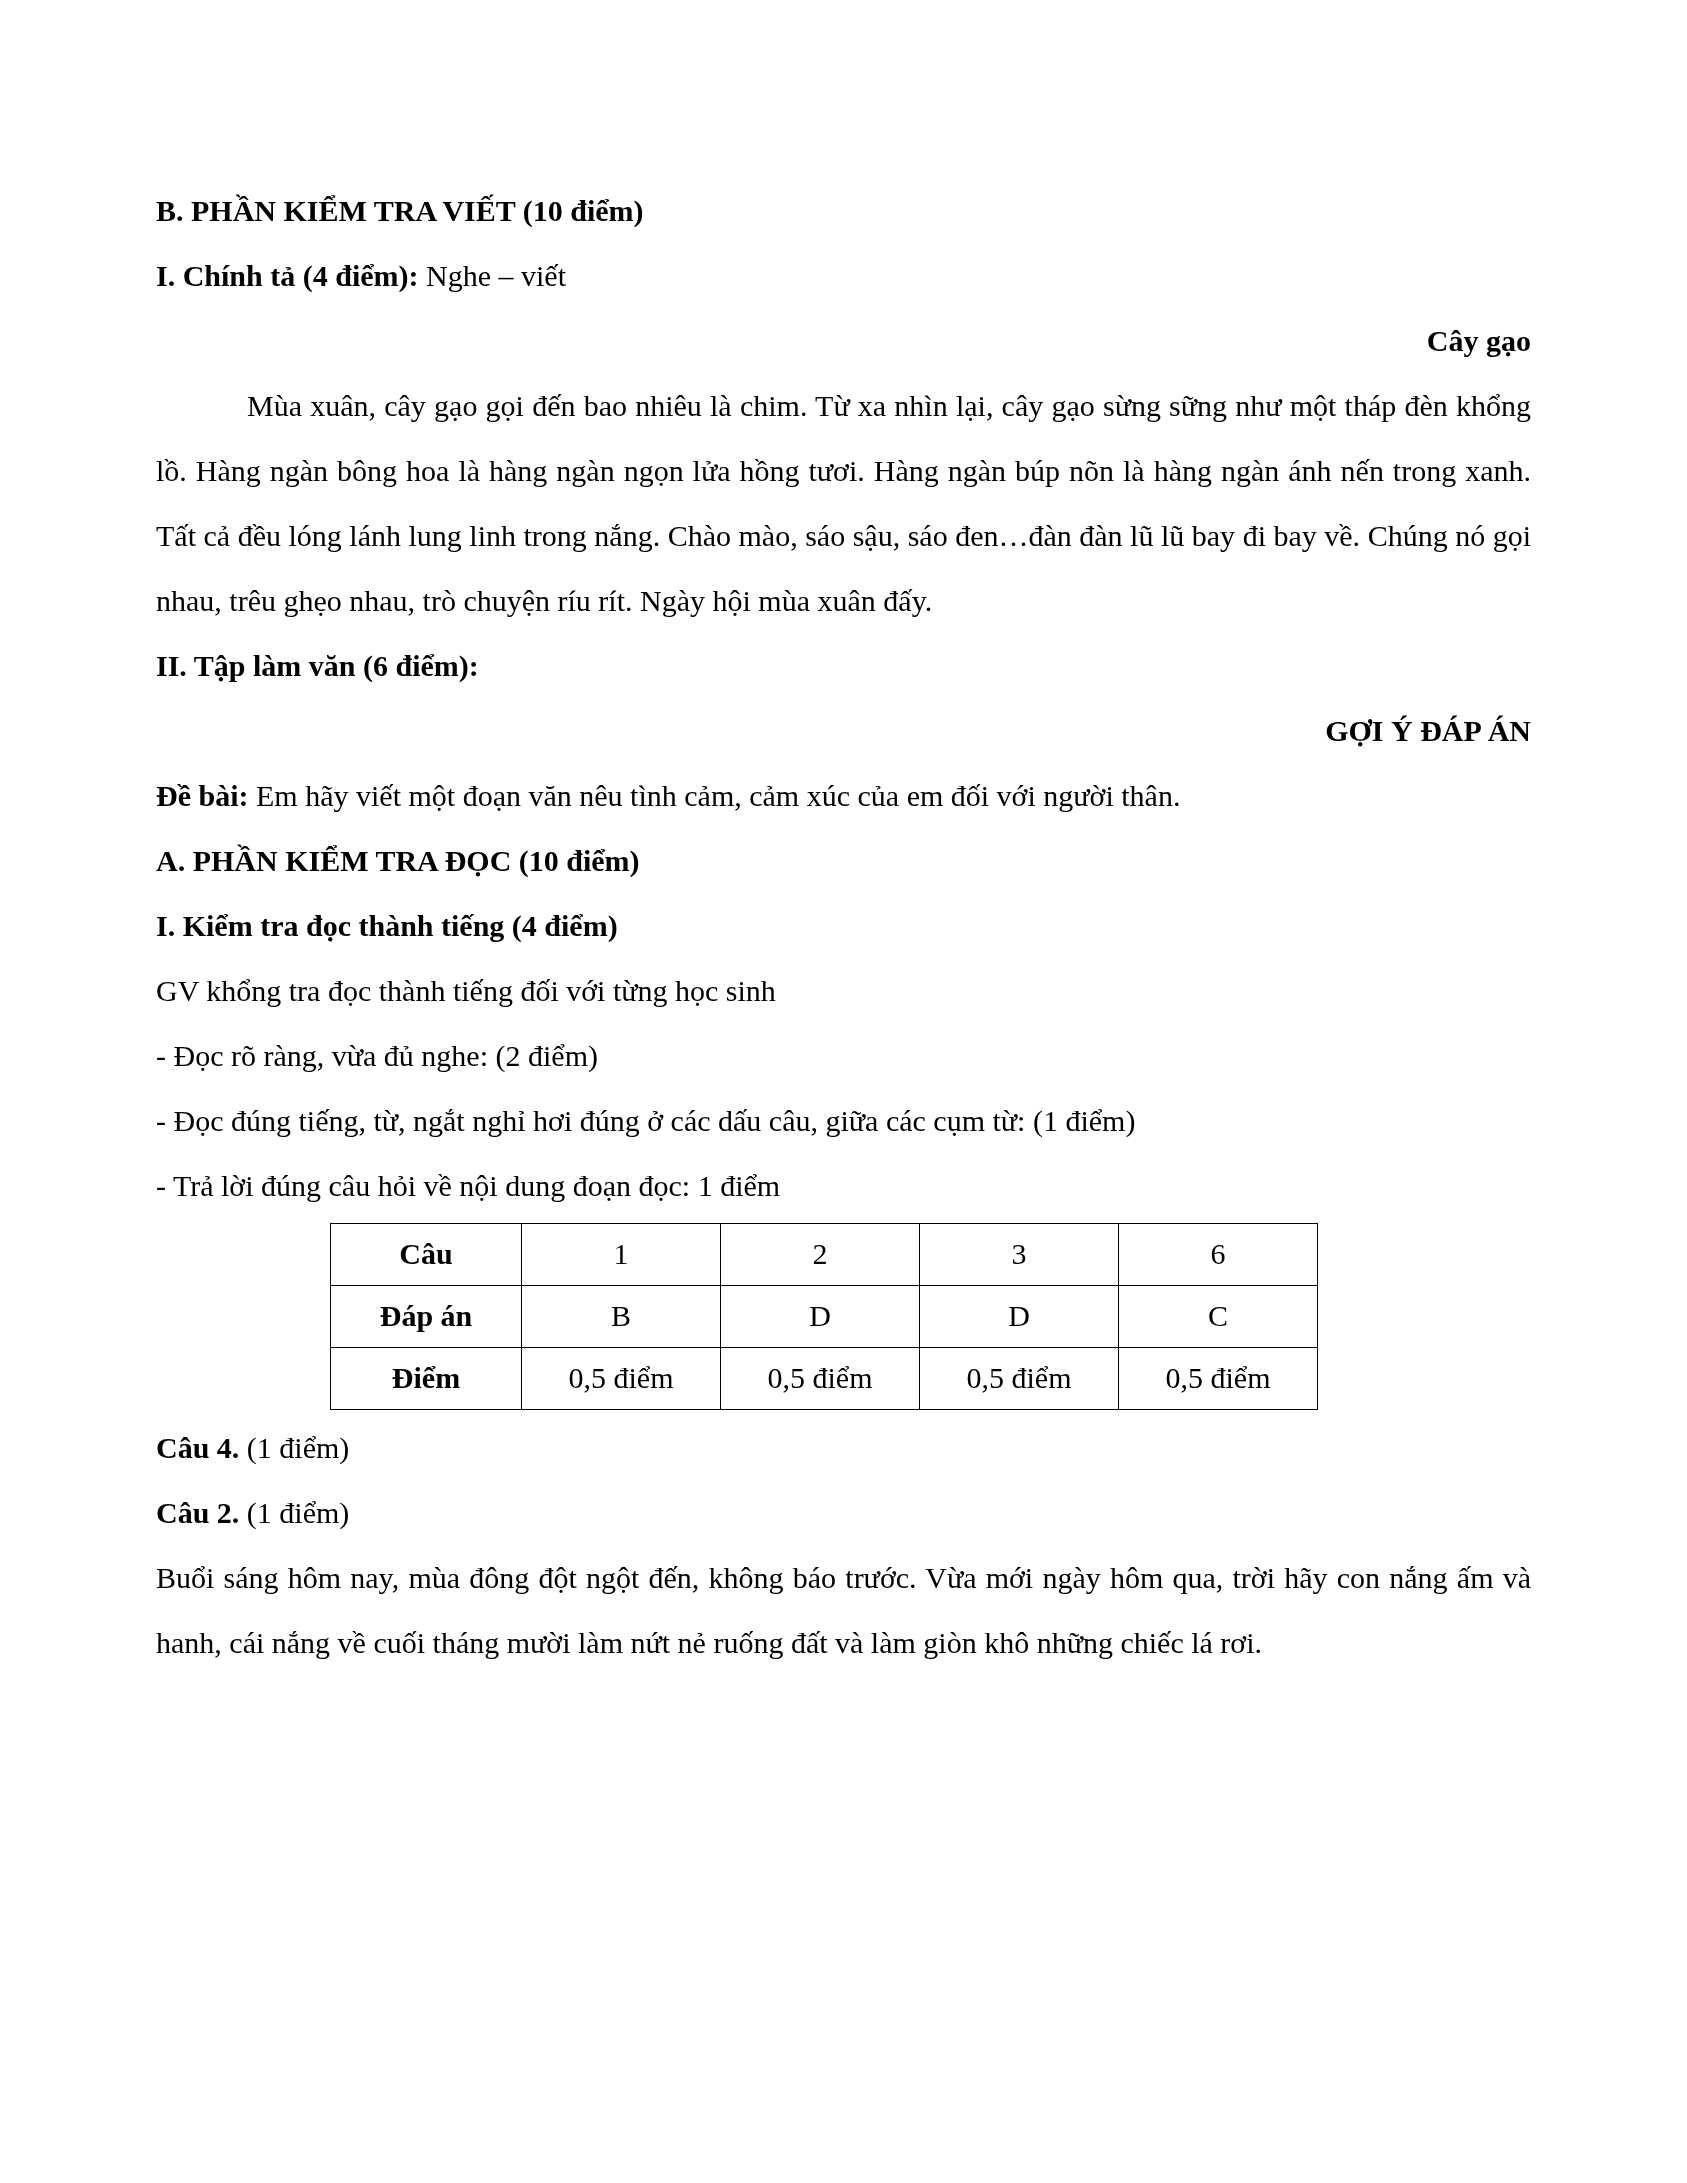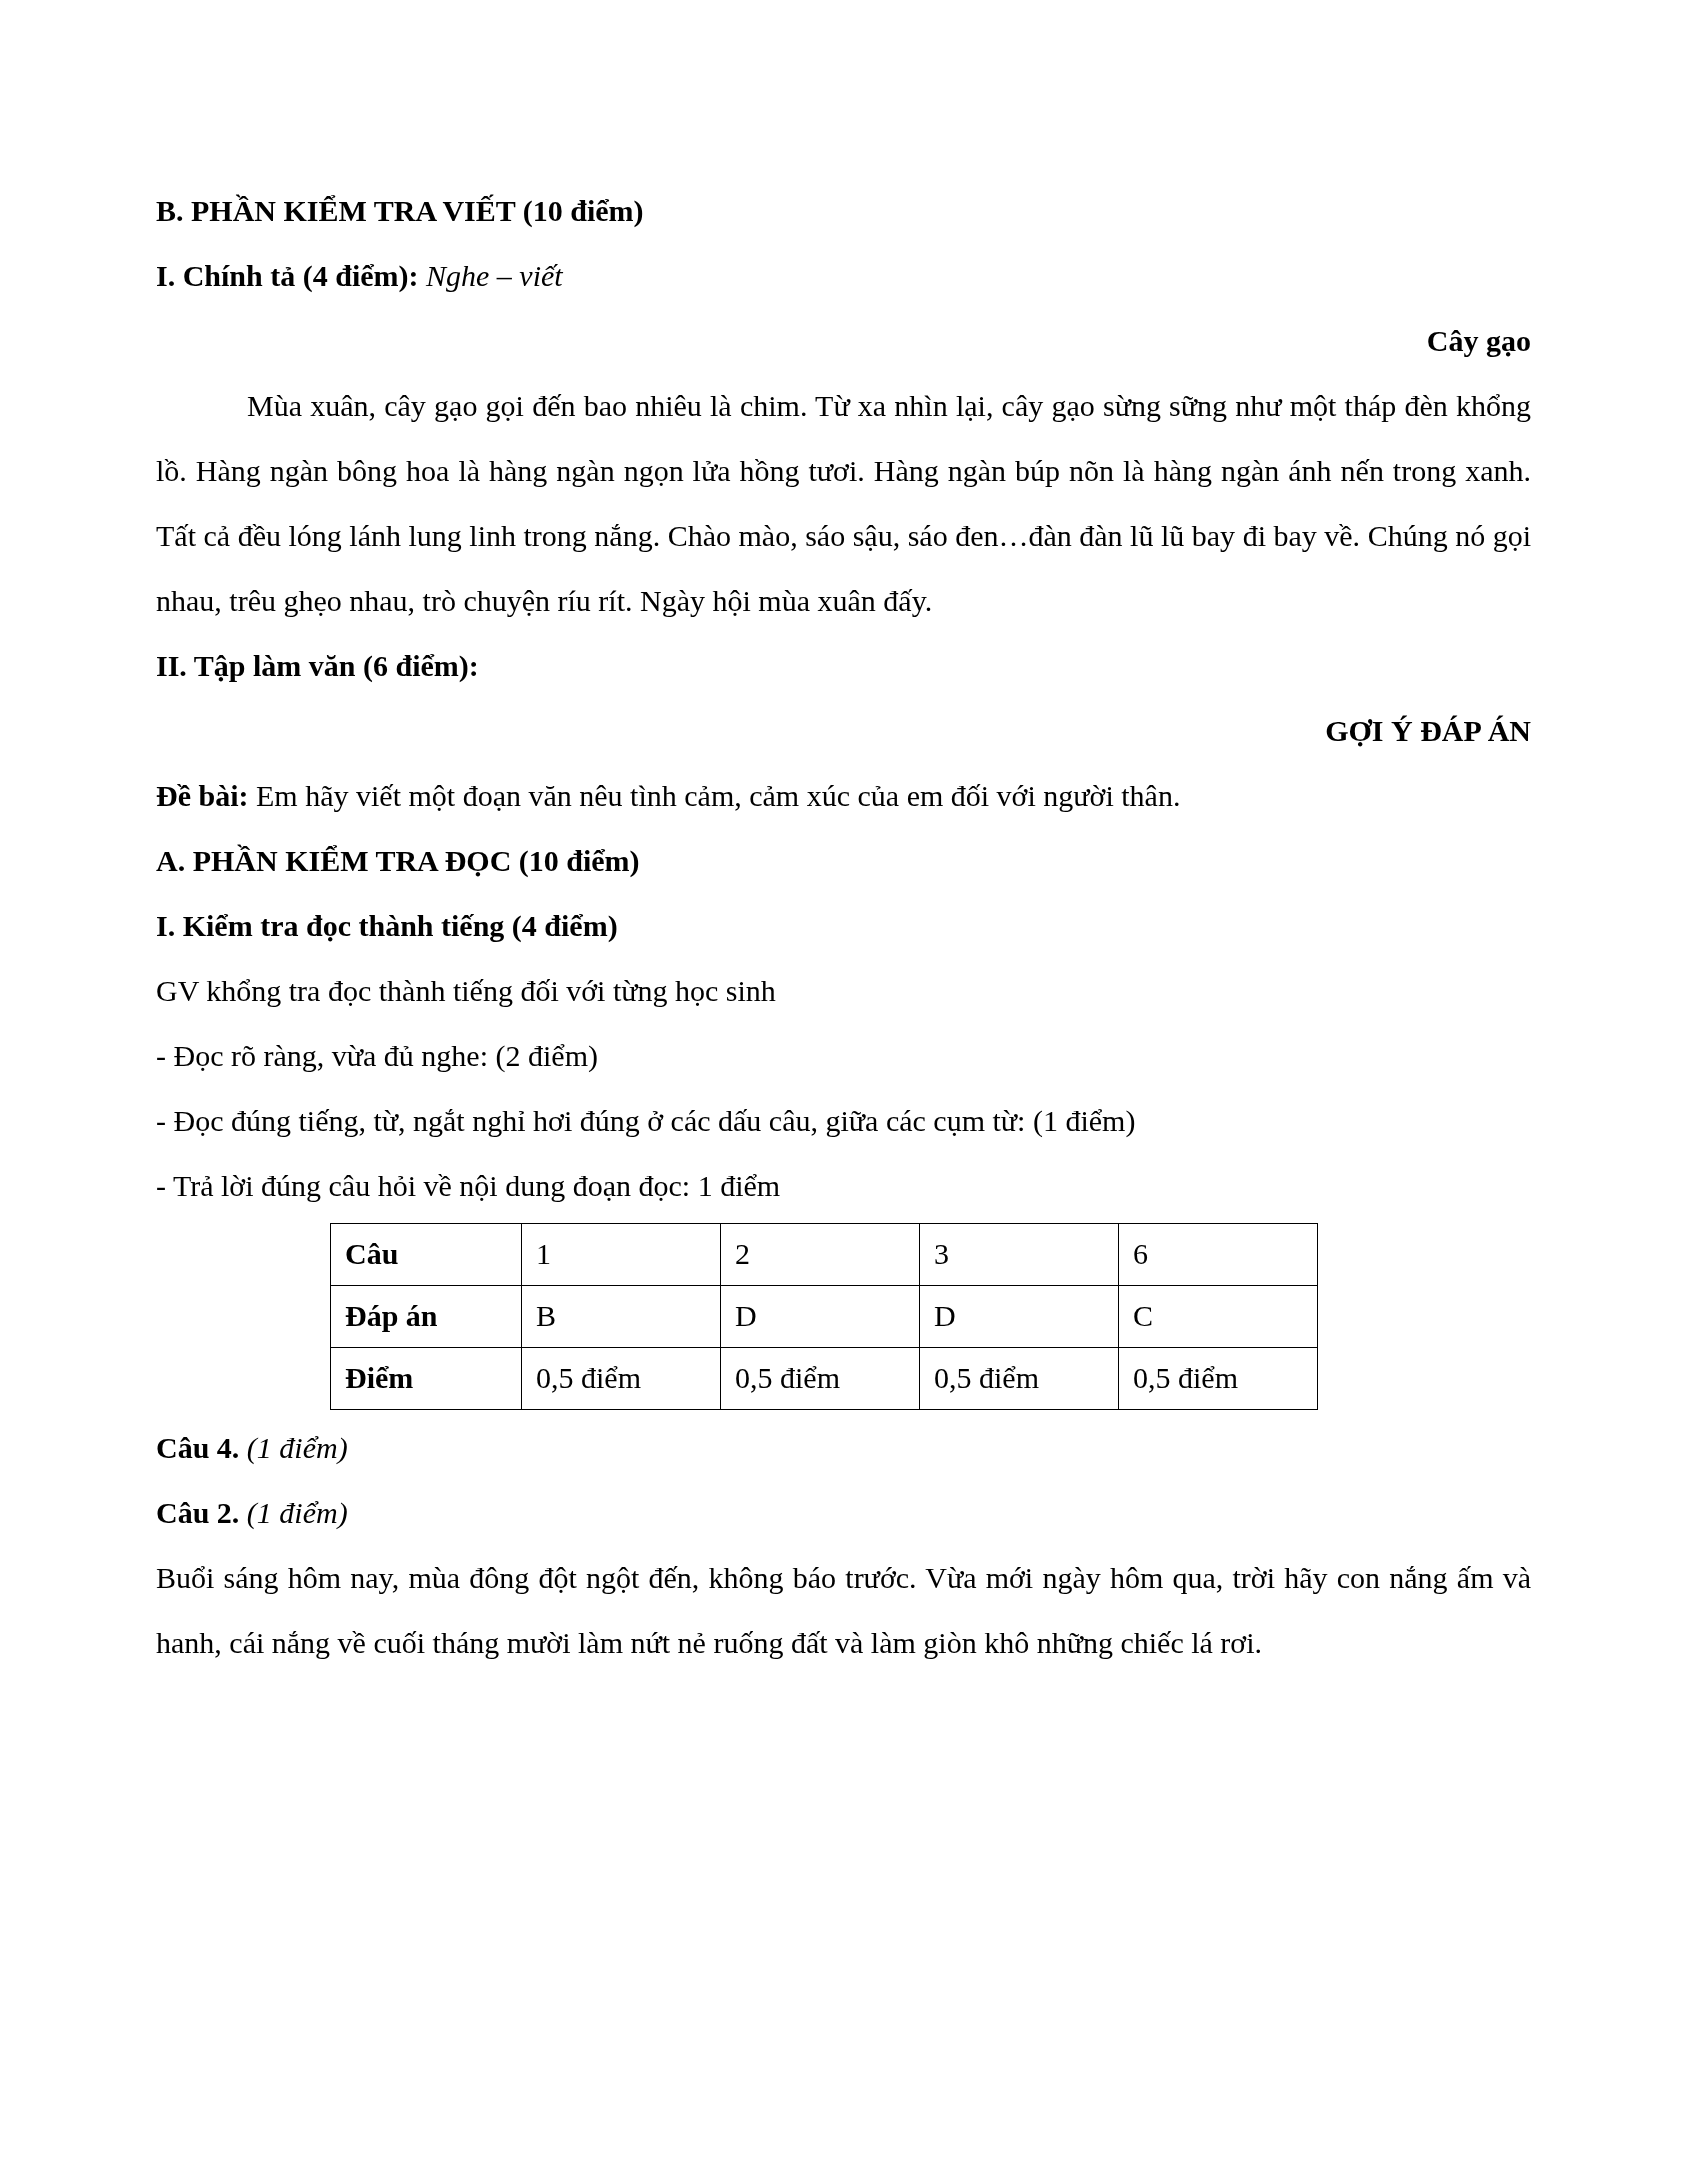--- a/index.html
+++ b/index.html
@@ -19,37 +19,38 @@
     box-sizing: border-box;
     width: 1687px;
     height: 2183px;
     padding: 178px 156px 0 156px;
   }
   .line {
     margin: 0;
     line-height: 65px;
   }
   .b { font-weight: bold; }
-  .i { font-style: italic; }
+  .i { }
   .center { text-align: right; font-family: Liberation Serif, serif; }
   p.justify {
     margin: 0;
     line-height: 65px;
     text-align: justify;
   }
   p.indent { text-indent: 91px; }
   table.answers {
     border-collapse: collapse;
     margin-left: 174px;
     margin-top: 4.8px;
     margin-bottom: 4.8px;
     font-size: 30px;
   }
   table.answers td {
     border: 1.6px solid #000000;
+    text-align: center;
     vertical-align: middle;
     height: 62px;
     padding: 0 14px;
     box-sizing: border-box;
   }
   table.answers td.c0 {
     width: 191px;
     font-weight: bold;
   }
   table.answers td.c {

